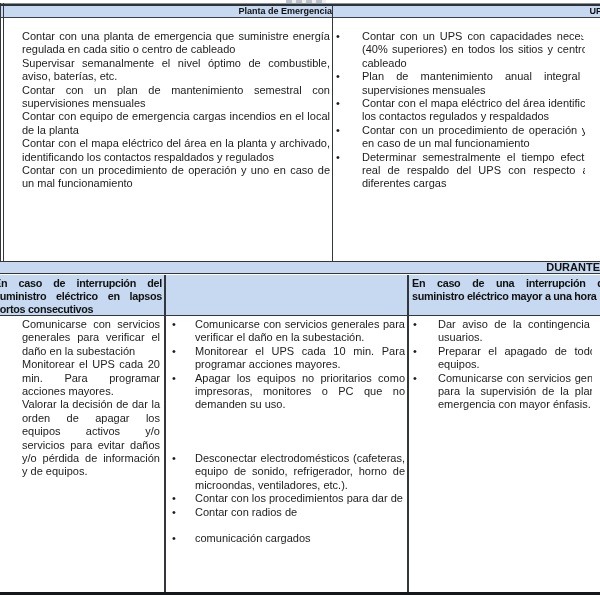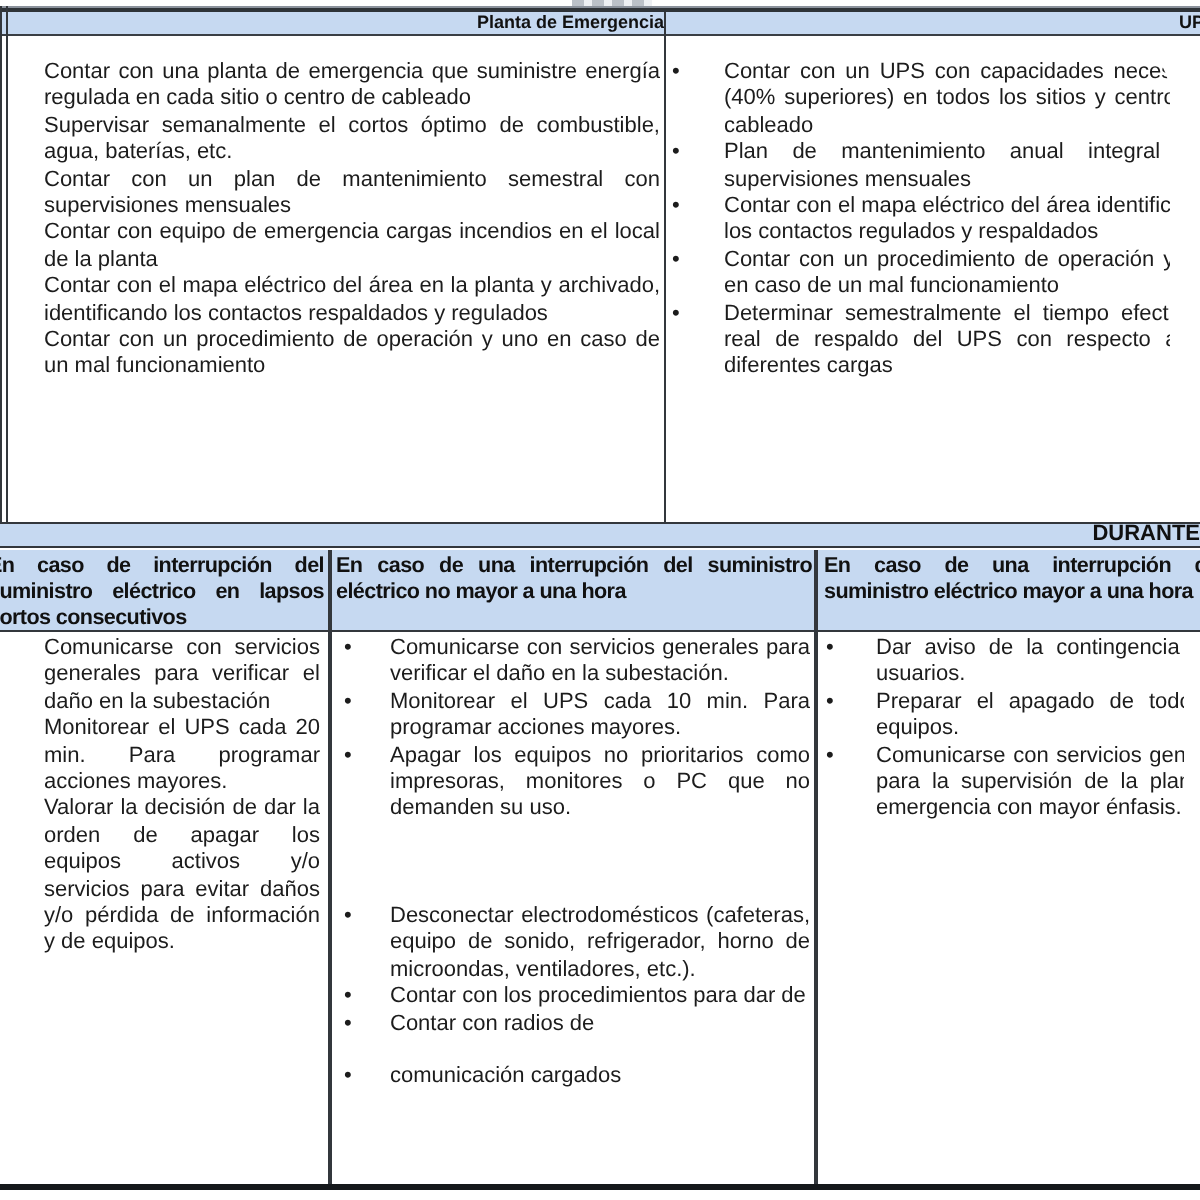--- a/index.html
+++ b/index.html
@@ -69,21 +69,21 @@
   <div class="hline h-top-b"></div>
 
   <div class="top-head-row blue">
     <div class="top-head-cell cell-planta">Planta de Emergencia</div>
     <div class="top-head-cell cell-ups">UPS</div>
   </div>
 
   <div class="top-body">
     <ul class="doclist planta-list">
         <li>Contar con una planta de emergencia que suministre energía regulada en cada sitio o centro de cableado</li>
-        <li>Supervisar semanalmente el cortos óptimo de combustible, agua, baterías, etc.</li>
+        <li>Supervisar semanalmente el nivel óptimo de combustible, aviso, baterías, etc.</li>
         <li>Contar con un plan de mantenimiento semestral con supervisiones mensuales</li>
         <li>Contar con equipo de emergencia cargas incendios en el local de la planta</li>
         <li>Contar con el mapa eléctrico del área en la planta y archivado, identificando los contactos respaldados y regulados</li>
         <li>Contar con un procedimiento de operación y uno en caso de un mal funcionamiento</li>
       </ul>
     <ul class="doclist bulleted ups-list">
         <li>Contar con un UPS con capacidades necesarias (40% superiores) en todos los sitios y centros de cableado</li>
         <li>Plan de mantenimiento anual integral con supervisiones mensuales</li>
         <li>Contar con el mapa eléctrico del área identificando los contactos regulados y respaldados</li>
         <li>Contar con un procedimiento de operación y uno en caso de un mal funcionamiento</li>
@@ -94,21 +94,20 @@
   <div class="vline v-left-a"></div>
   <div class="vline v-left-b"></div>
   <div class="vline v-top-mid"></div>
 
   <div class="band blue">
     <div class="band-title">DURANTE</div>
   </div>
 
   <div class="subhead-row blue">
     <div class="subhead sh1">En caso de interrupción del suministro eléctrico en lapsos cortos consecutivos</div>
-    <div class="subhead sh2">En caso de una interrupción del suministro eléctrico no mayor a una hora</div>
     <div class="subhead sh3">En caso de una interrupción del suministro eléctrico mayor a una hora</div>
   </div>
 
   <div class="body-row">
     <ul class="doclist col1-list">
         <li>Comunicarse con servicios generales para verificar el daño en la subestación</li>
         <li>Monitorear el UPS cada 20 min. Para programar acciones mayores.</li>
         <li>Valorar la decisión de dar la orden de apagar los equipos activos y/o servicios para evitar daños y/o pérdida de información y de equipos.</li>
       </ul>
     <ul class="doclist bulleted col2-list">

